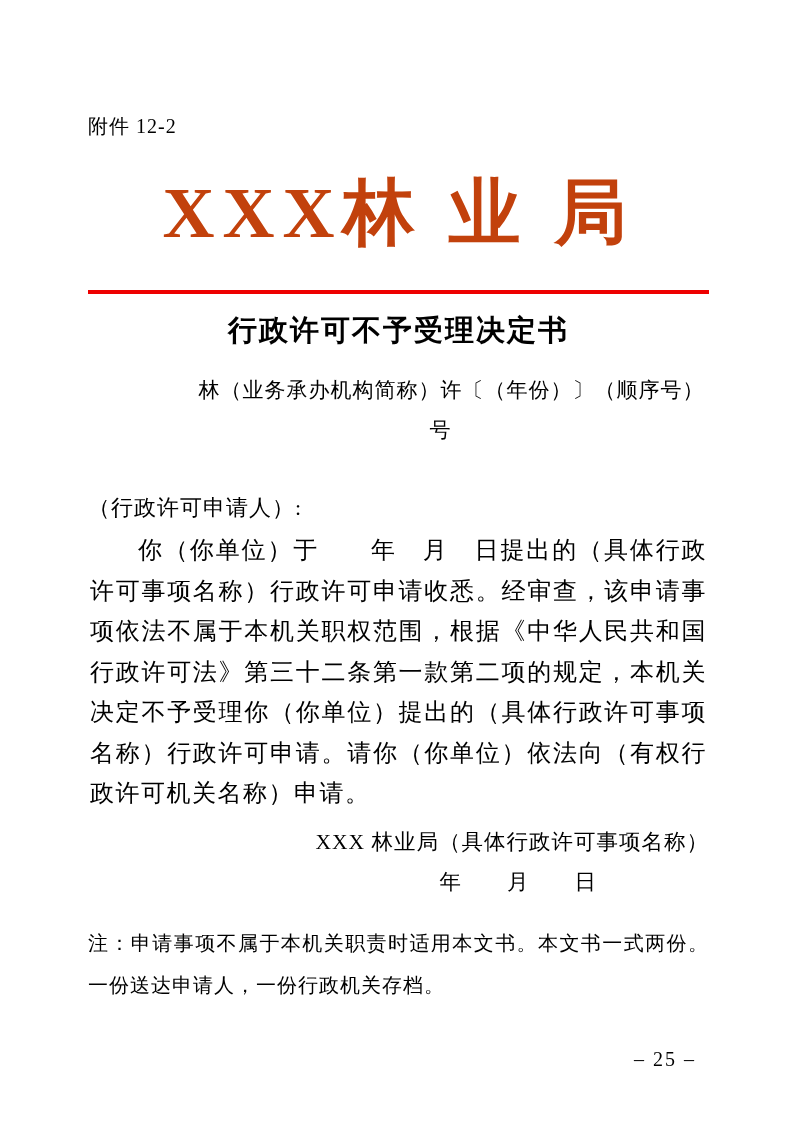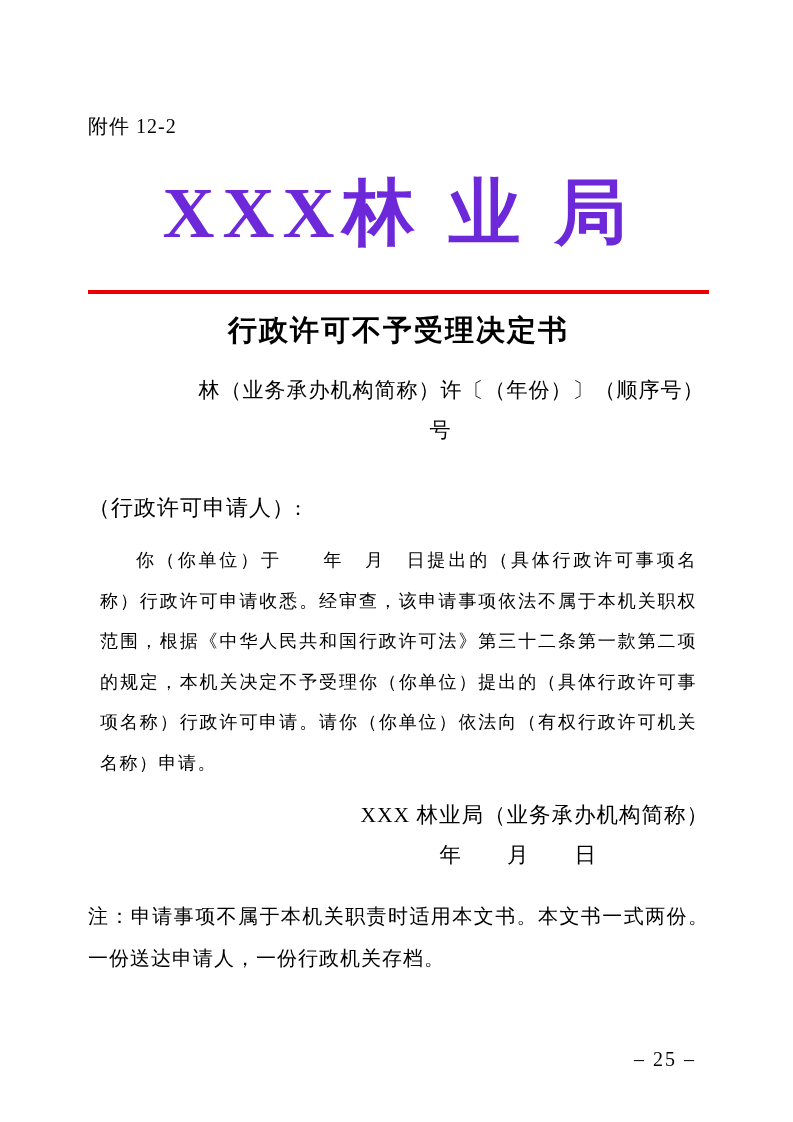--- a/index.html
+++ b/index.html
@@ -23,21 +23,21 @@
     background: #ffffff;
   }
   .attachment {
     font-size: 20px;
     line-height: 28px;
     letter-spacing: 1px;
   }
   .agency-title {
     margin-top: 28px;
     text-align: center;
-    color: #6d28d9;
+    color: #c2410c;
     font-size: 72px;
     font-weight: bold;
     letter-spacing: 8px;
     line-height: 90px;
     white-space: nowrap;
   }
   .red-rule {
     margin-top: 32px;
     height: 4px;
     background: #ee0000;
@@ -60,22 +60,22 @@
     white-space: pre-wrap;
   }
   .salutation {
     margin-top: 38px;
     font-size: 22px;
     line-height: 40px;
     letter-spacing: 1px;
     white-space: pre-wrap;
   }
   .para {
-    margin: 12px;
-    font-size: 18px;
+    margin: 2px;
+    font-size: 24px;
     line-height: 40.5px;
     letter-spacing: 1.5px;
     text-align: justify;
     text-justify: inter-character;
     text-indent: 2em;
     white-space: pre-wrap;
   }
   .u {
     text-decoration-thickness: 1px;
     text-underline-offset: 4px;
@@ -123,21 +123,21 @@
   <h1 class="doc-title">行政许可不予受理决定书</h1>
 
   <div class="doc-number"><span class="u">　</span><span>林</span><span class="u">（业务承办机构简称）</span><span>许</span><span class="u">〔（年份）〕（顺序号）</span><span>号</span></div>
 
   <div class="salutation"><span class="u">（行政许可申请人）</span><span>:</span></div>
 
   <p class="para"><span>你（你单位）于</span><span class="u">　　</span><span>年</span><span class="u">　</span><span>月</span><span class="u">　</span><span>日提出的</span><span class="u">（具体行政许可事项名称）</span><span>行政许可申请收悉。经审查，该申请事项依法不属于本机关职权范围，根据《中华人民共和国行政许可法》第三十二条第一款第二项的规定，本机关决定不予受理你（你单位）提出的</span><span class="u">（具体行政许可事项名称）</span><span>行政许可申请。请你（你单位）依法向</span><span class="u">（有权行政许可机关名称）</span><span>申请。</span></p>
 
 
   <div class="signature">
-    <div class="name-line">XXX 林业局（业务承办机构简称）</div>
+    <div class="name-line">XXX 林业局（具体行政许可事项名称）</div>
     <div class="date-line">年　　月　　日</div>
   </div>
 
   <p class="note"><span>注：</span><span>申请事项不属于本机关职责时适用本文书。本文书一式两份。一份送达申请人，一份行政机关存档。</span></p>
 
   <div class="page-number">– 25 –</div>
 
 </div>
 
 </body></html>

